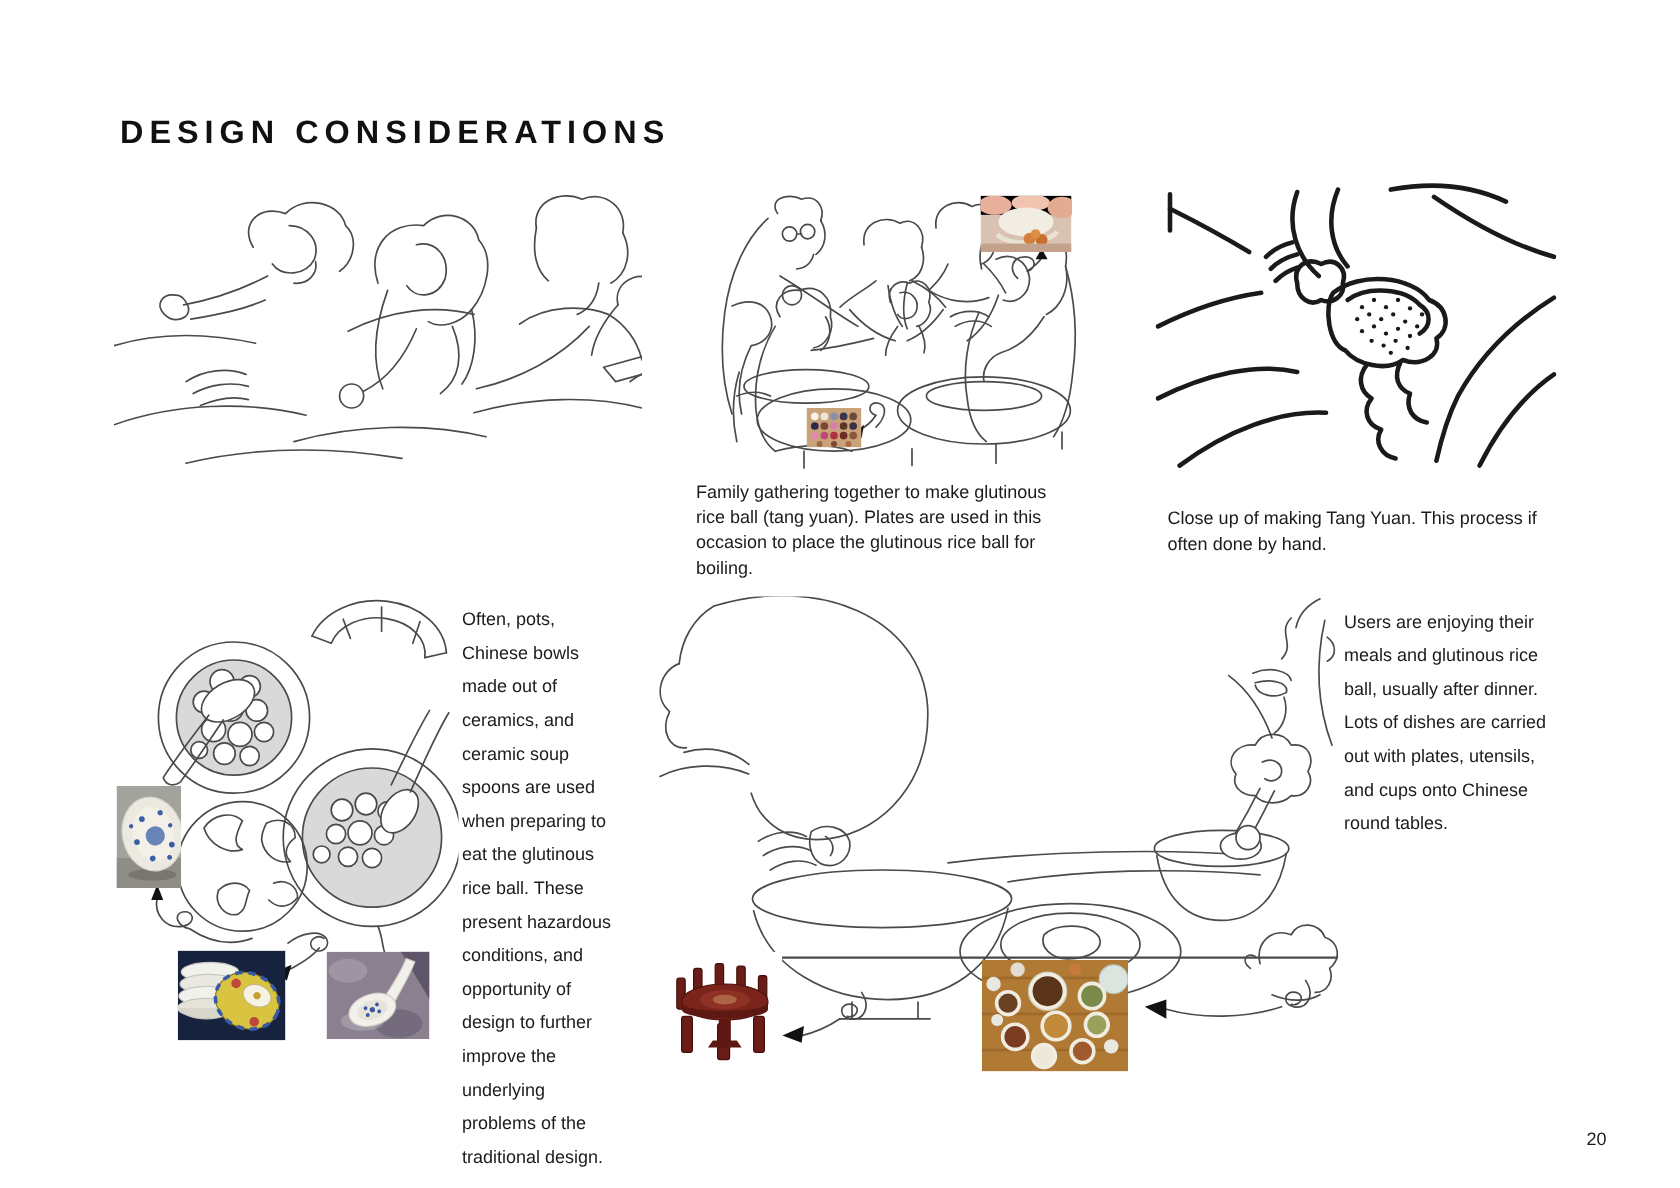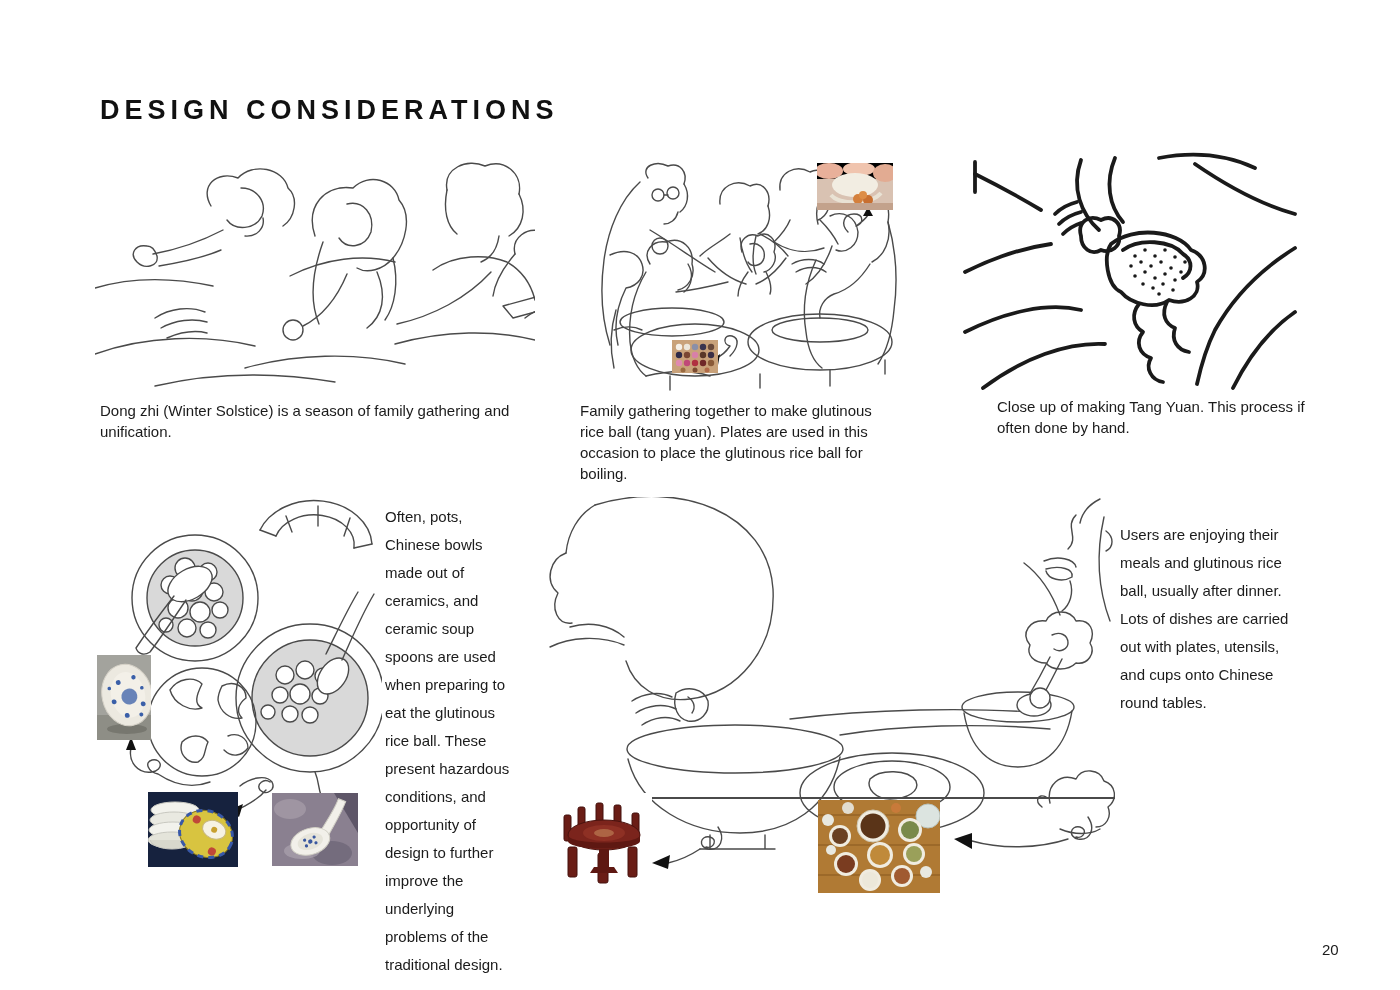--- a/index.html
+++ b/index.html
@@ -54,21 +54,20 @@
       <path d="M420,96 C416,80 432,68 448,74 C468,70 482,88 478,108 C476,124 462,134 448,132"></path>
       <path d="M420,96 C408,110 400,124 398,138"></path>
       <path d="M408,148 L452,136 L462,148 L418,160 Z"></path>
       <path d="M430,160 C440,152 452,148 462,150"></path>
       <path d="M0,196 C50,178 110,176 160,188"></path>
       <path d="M150,210 C200,196 260,194 310,206"></path>
       <path d="M300,186 C350,172 400,172 440,182"></path>
       <path d="M60,228 C120,214 180,214 240,224"></path>
     </svg>
   </div>
-  <div class="abs caption" style="left:100px;top:400px;width:424px;">Dong zhi (Winter Solstice) is a season of family gathering and unification.</div>
 
   <div class="abs" style="left:580px;top:160px;">
     <svg class="sk" width="330" height="235" viewBox="0 0 330 235">
       <path d="M68,18 C60,6 76,0 88,6 C100,2 108,12 104,24"></path>
       <path d="M104,24 C110,34 108,46 100,52"></path>
       <circle cx="78" cy="35" r="6"></circle>
         <circle cx="93" cy="33" r="6"></circle>
         <path d="M84,35 h4"></path>
       <path d="M98,52 C96,60 90,64 84,64"></path>
       <path d="M60,22 C40,40 28,70 24,100 C20,130 22,160 30,185"></path>
@@ -152,21 +151,21 @@
           <circle class="dot" cx="202" cy="122" r="1.8"></circle>
         <circle class="dot" cx="212" cy="128" r="1.8"></circle>
           <circle class="dot" cx="180" cy="132" r="1.8"></circle>
         <circle class="dot" cx="190" cy="136" r="1.8"></circle>
           <circle class="dot" cx="200" cy="132" r="1.8"></circle>
         <circle class="dot" cx="210" cy="138" r="1.8"></circle>
           <circle class="dot" cx="196" cy="142" r="1.8"></circle>
       </g>
     </svg>
   </div>
-  <div class="abs caption" style="left:973px;top:396px;width:322px;margin-left:24px;">Close up of making Tang Yuan. This process if often done by hand.</div>
+  <div class="abs caption" style="left:973px;top:422px;width:322px;">Close up of making Tang Yuan. This process if often done by hand.</div>
 
   <div class="abs" style="left:90px;top:490px;">
     <svg class="sk" width="292" height="400" viewBox="0 0 292 400">
       <path d="M170,40 A58,46 0 0 1 282,54"></path>
       <path d="M186,46 A40,30 0 0 1 264,58"></path>
       <path d="M170,40 L186,46 M282,54 L264,58"></path>
       <path d="M196,26 L202,42 M228,16 L228,36 M260,28 L254,46"></path>
       <circle cx="105" cy="108" r="63"></circle>
       <circle class="fillg" cx="105" cy="108" r="48"></circle>
       <g>
@@ -252,21 +251,21 @@
       <path d="M506,300 C498,296 494,304 502,310"></path>
       <path d="M520,332 C534,338 550,338 560,332"></path>
       <path d="M110,301 H575" style="stroke-width:2;"></path>
       <path d="M178,330 C186,342 180,354 168,352 C158,350 160,338 170,340 C178,342 174,352 166,350 M160,352 C148,360 137,364 128,366"></path>
       <polygon class="arr" points="130,358 128,372 112,366"></polygon>
       <path d="M548,320 C556,332 550,344 538,342 C528,340 530,328 540,330 C548,332 544,342 536,340 M528,342 C498,352 460,352 432,344"></path>
       <polygon class="arr" points="432,336 432,352 414,342"></polygon>
     </svg>
   </div>
 
-  <div class="abs para" style="left:1120px;top:521px;width:188px;">Users are enjoying their meals and glutinous rice ball, usually after dinner. Lots of dishes are carried out with plates, utensils, and cups onto Chinese round tables.</div>
+  <div class="abs para" style="left:1120px;top:505px;width:188px;">Users are enjoying their meals and glutinous rice ball, usually after dinner. Lots of dishes are carried out with plates, utensils, and cups onto Chinese round tables.</div>
 
   <div class="photo" style="left:817px;top:163px;width:76px;height:47px;">
     <svg width="76" height="47" viewBox="0 0 76 47">
       <rect width="76" height="47" fill="#d9c2b2"></rect>
       <rect width="76" height="16" fill="#cfa globalisation"></rect>
       <ellipse cx="12" cy="8" rx="14" ry="8" fill="#e8b09a"></ellipse>
       <ellipse cx="42" cy="6" rx="16" ry="7" fill="#f0c4ae"></ellipse>
       <ellipse cx="68" cy="10" rx="12" ry="9" fill="#e2ab92"></ellipse>
       <ellipse cx="38" cy="22" rx="23" ry="12" fill="#f2ede2"></ellipse>
       <path d="M14,32 C22,42 54,42 64,30" stroke="#e9e2d4" stroke-width="4" fill="none"></path>

